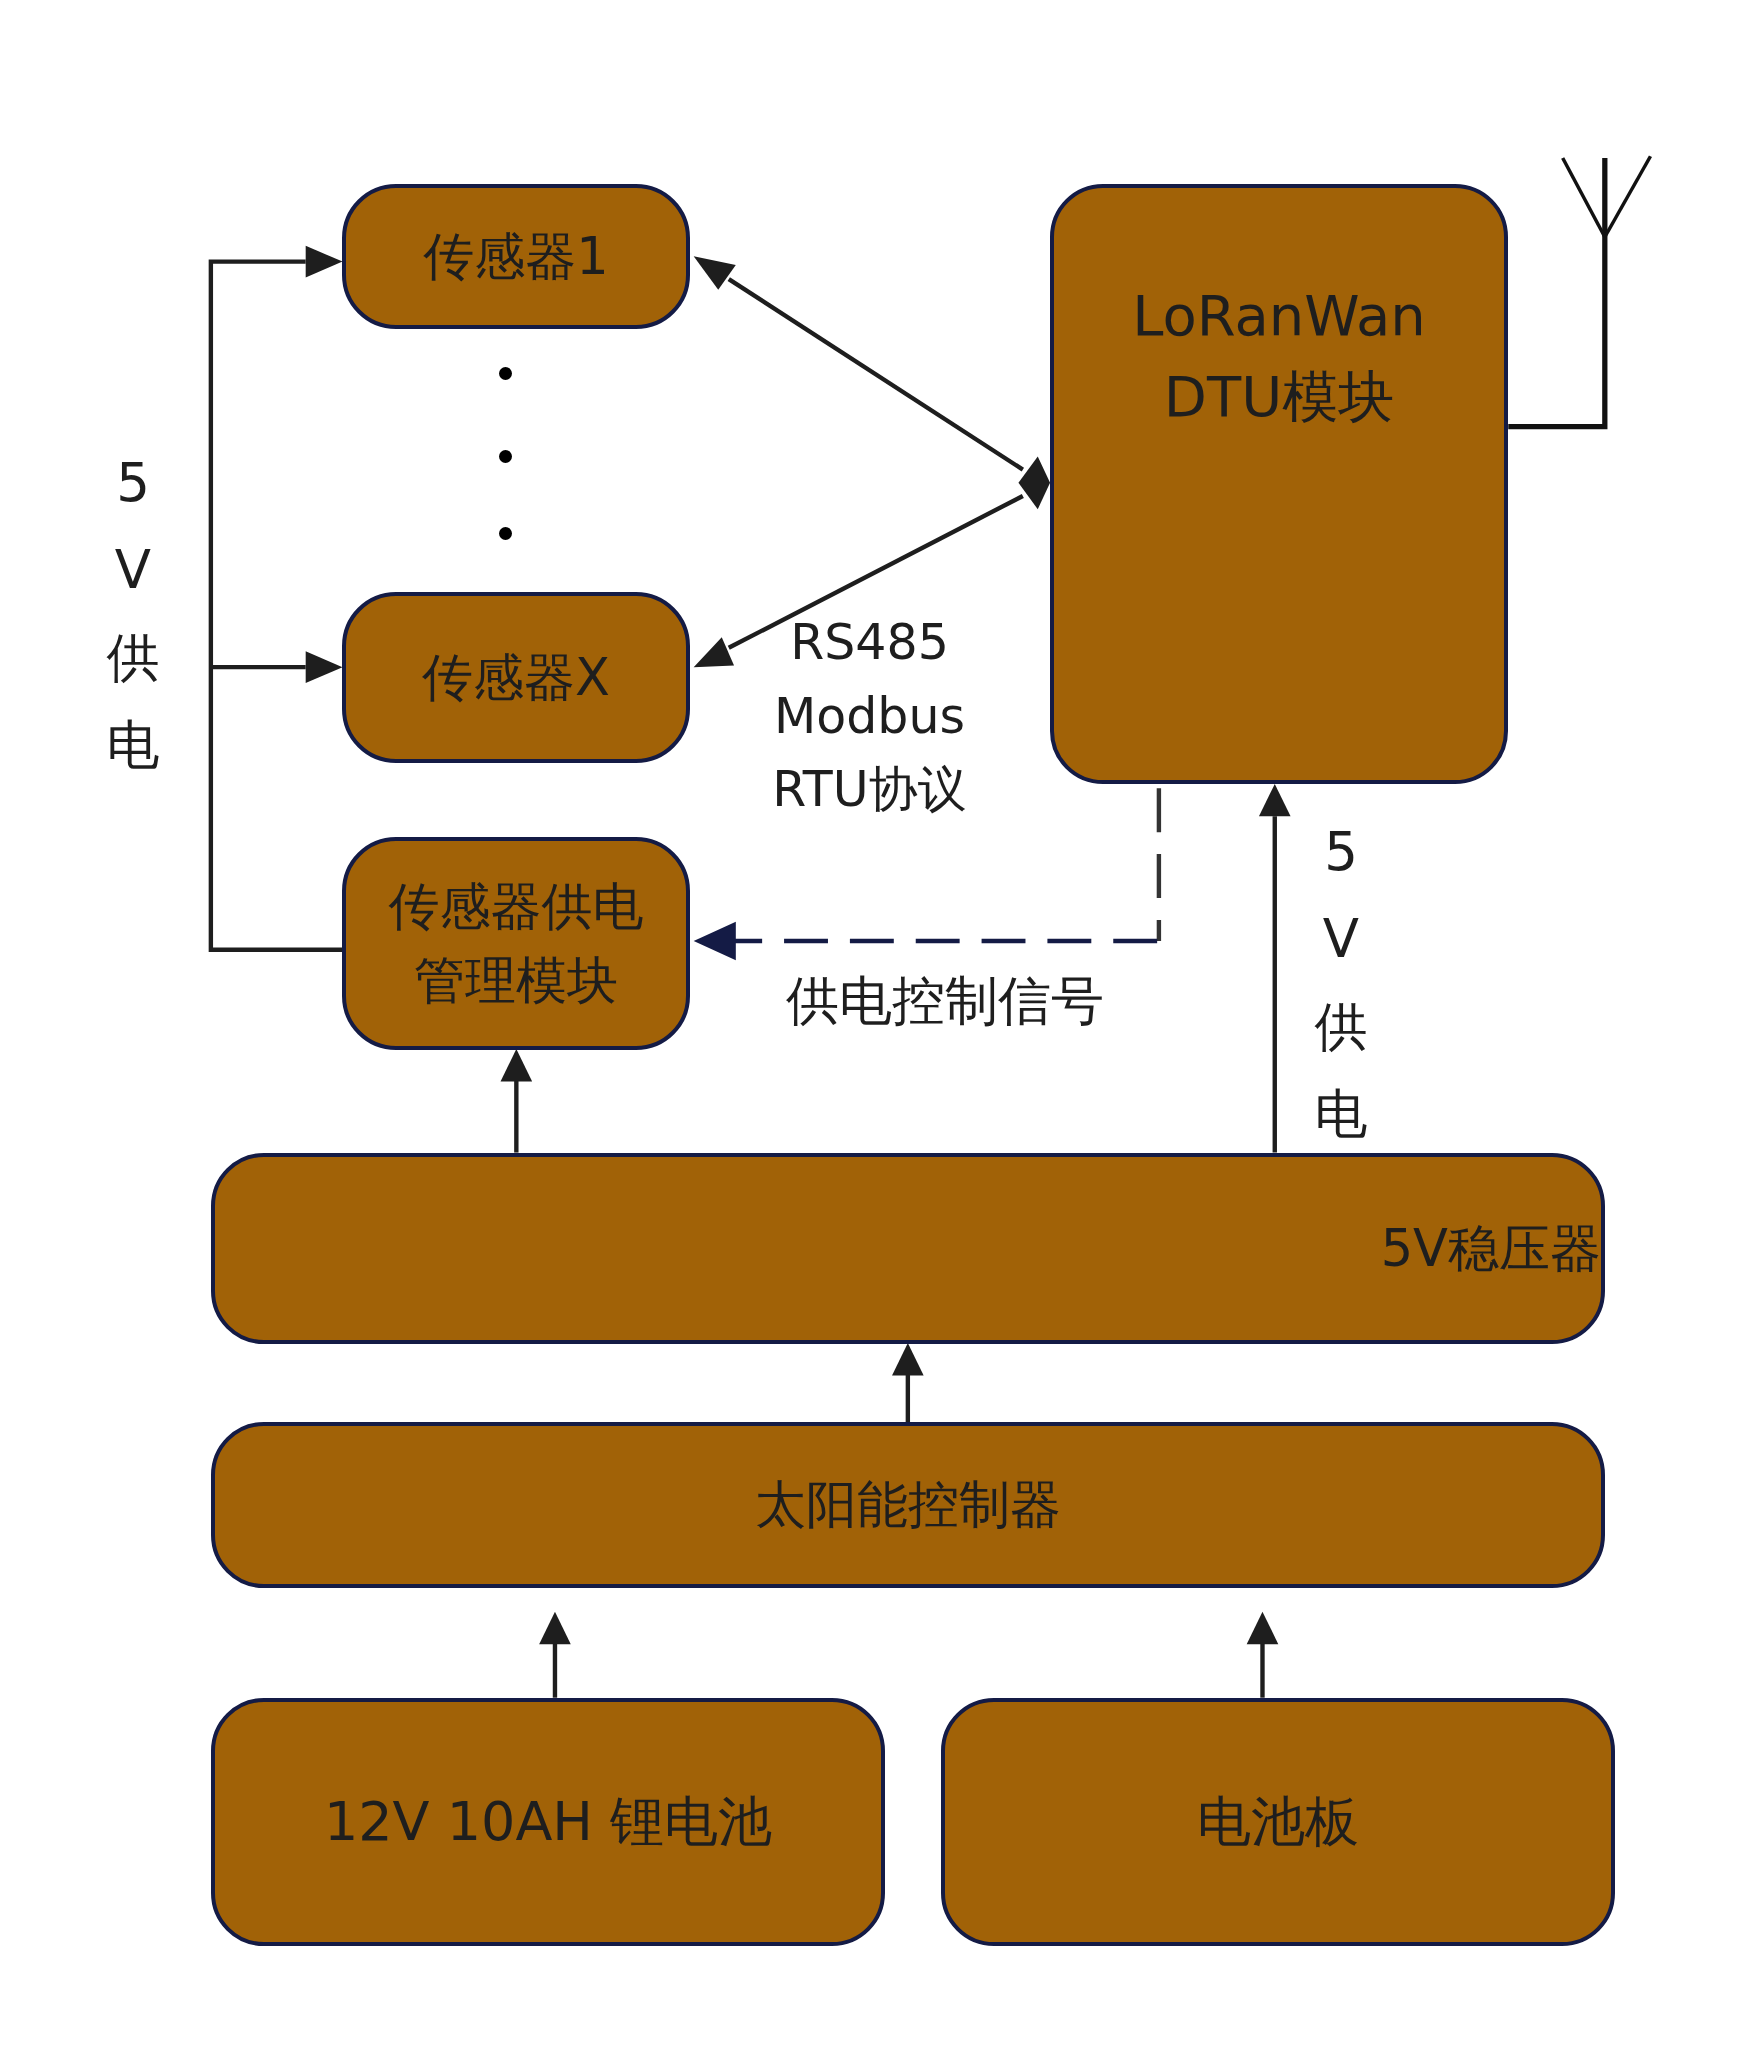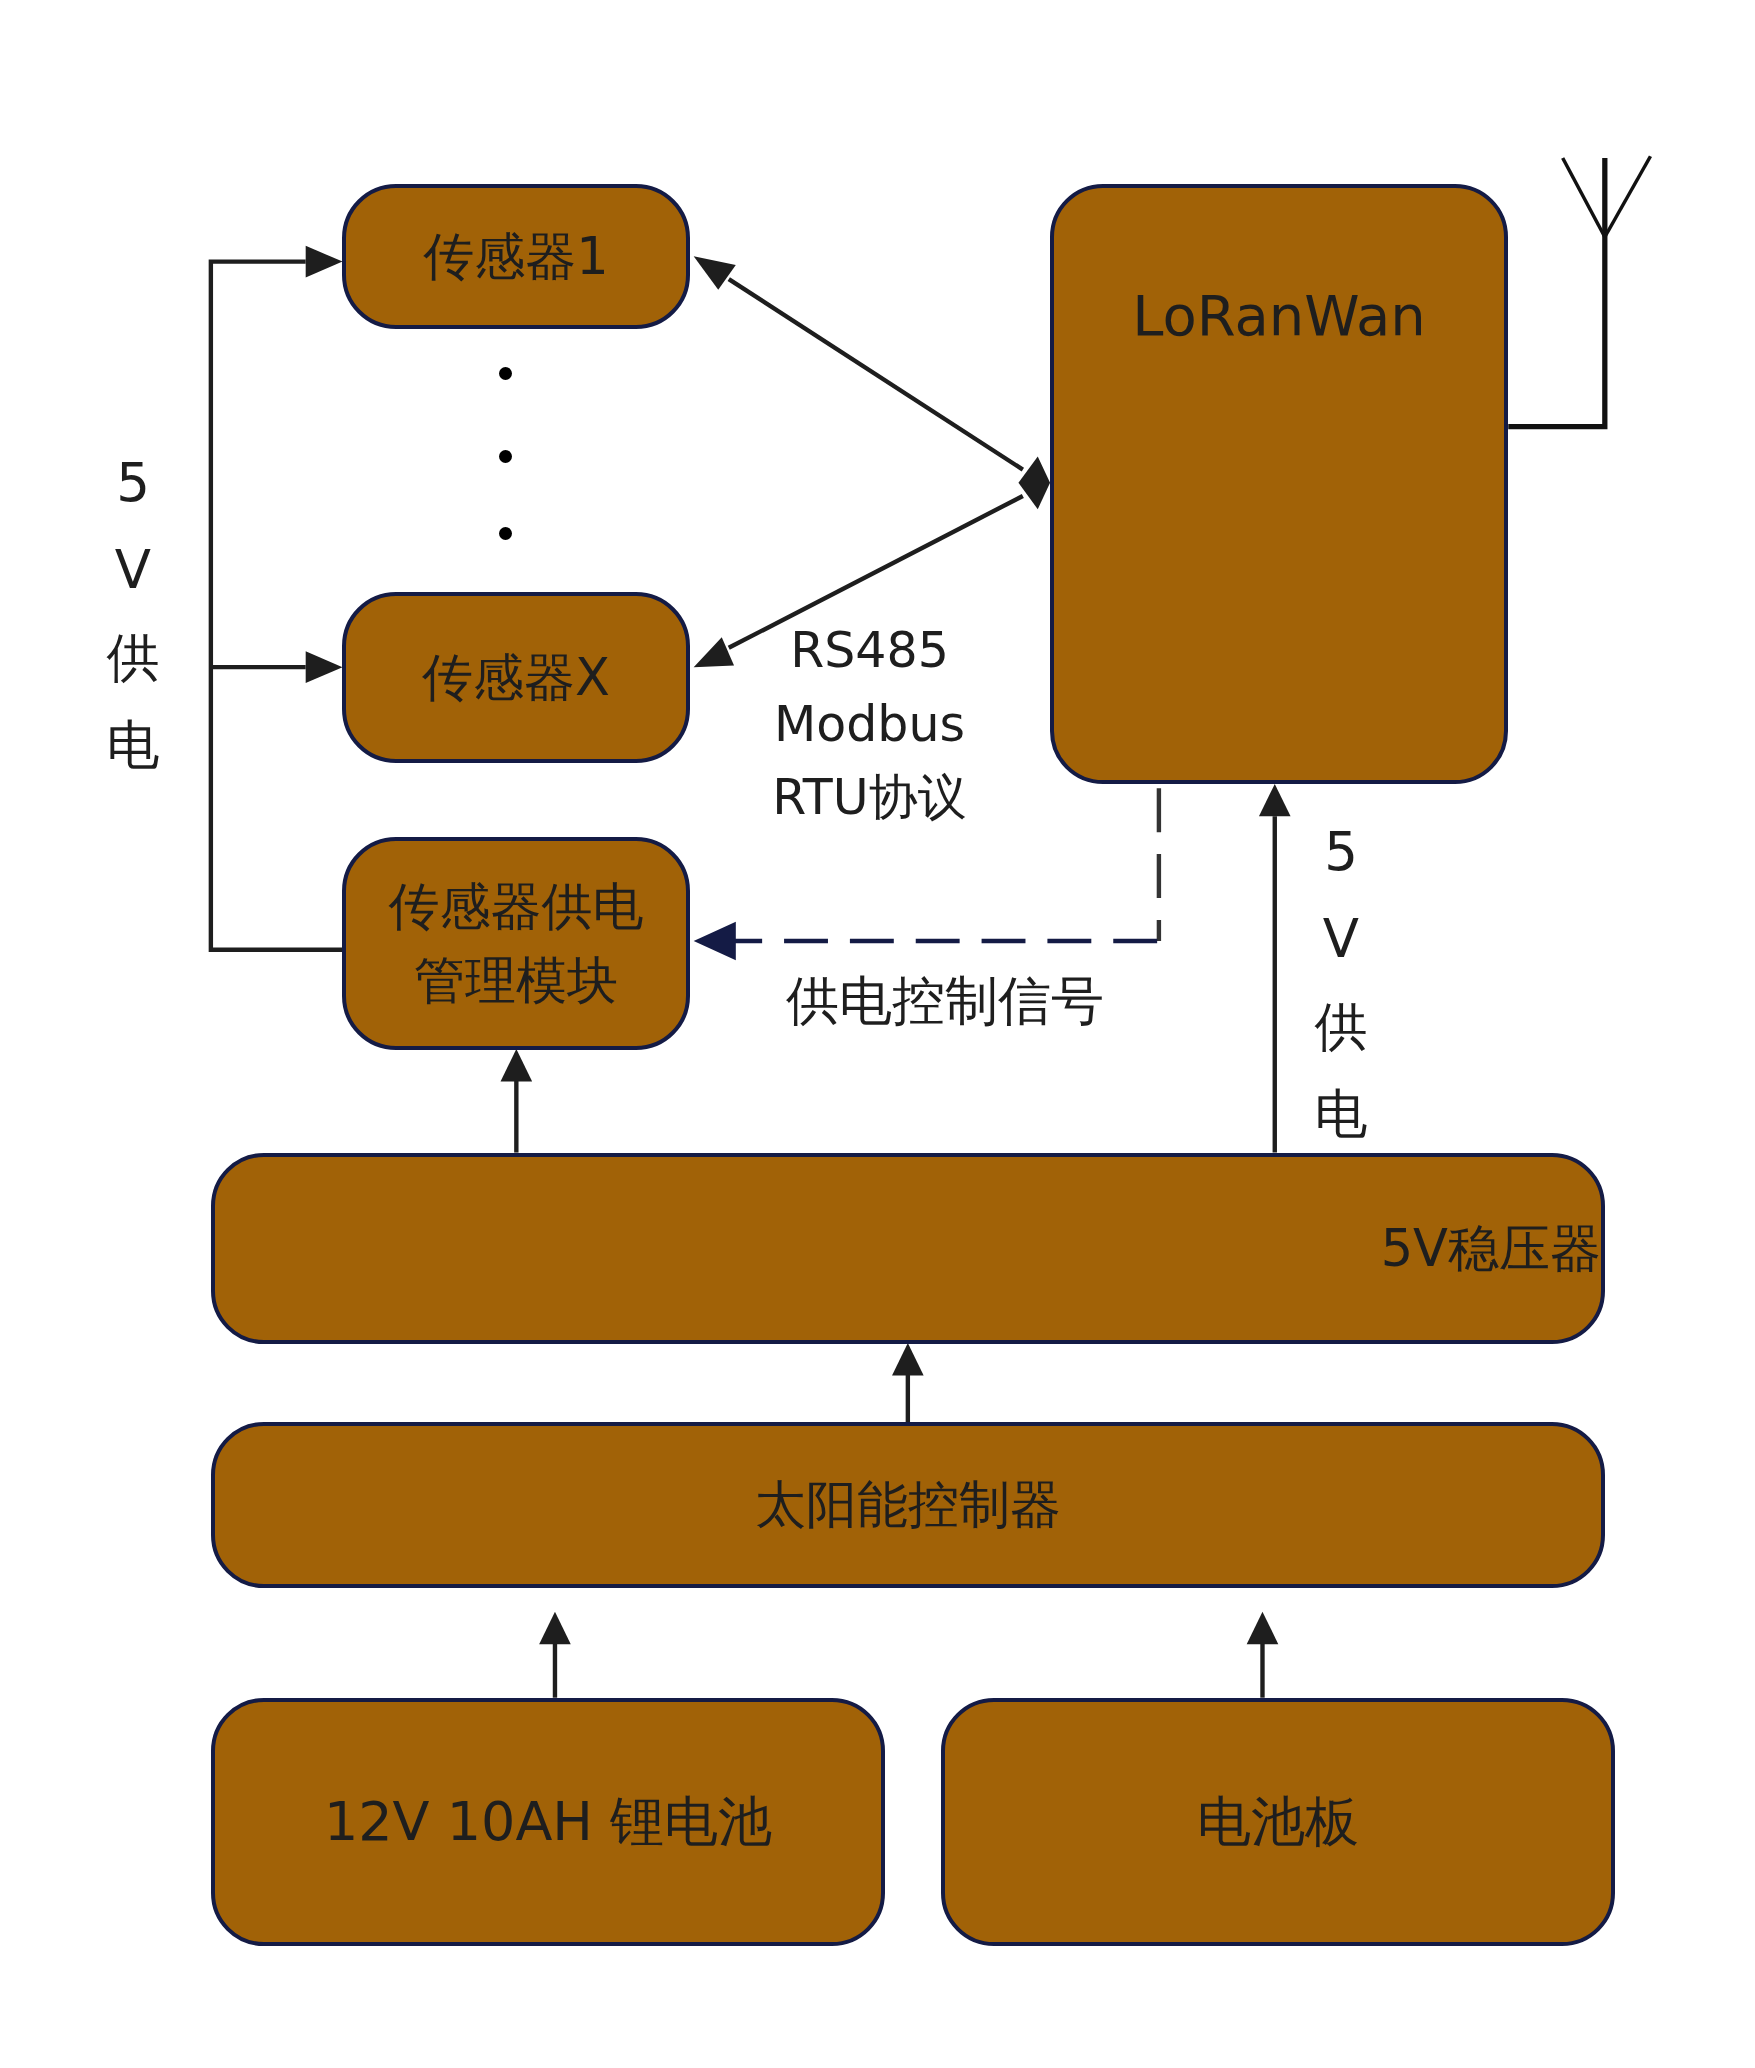--- a/index.html
+++ b/index.html
@@ -81,23 +81,24 @@
 <div class="box r-pill" style="left:342px;top:592px;width:348px;height:171px;">
   <span class="lbl">传感器X</span>
 </div>
 <div class="box r-pill" style="left:342px;top:837px;width:348px;height:213px;">
   <span class="lbl">传感器供电</span>
   <span class="lbl">管理模块</span>
 </div>
 
 <div class="box r-big" style="left:1050px;top:184px;width:458px;height:600px;justify-content:flex-start;padding-top:87px;">
   <span class="lbl" style="font-size:56px;">LoRanWan</span>
+  <span class="lbl" style="font-size:56px;">DTU模块</span>
 </div>
 
-<div class="free" style="left:764px;top:606px;width:211px;font-size:49px;line-height:1.5;margin-top:8px;">
+<div class="free" style="left:764px;top:606px;width:211px;font-size:49px;line-height:1.5;">
   <div>RS485</div>
   <div>Modbus</div>
   <div>RTU协议</div>
 </div>
 
 <div class="free" style="left:786px;top:966px;font-size:53px;">供电控制信号</div>
 
 <div class="vert" style="left:98px;top:439px;">
   <span>5</span>
   <span>V</span>

